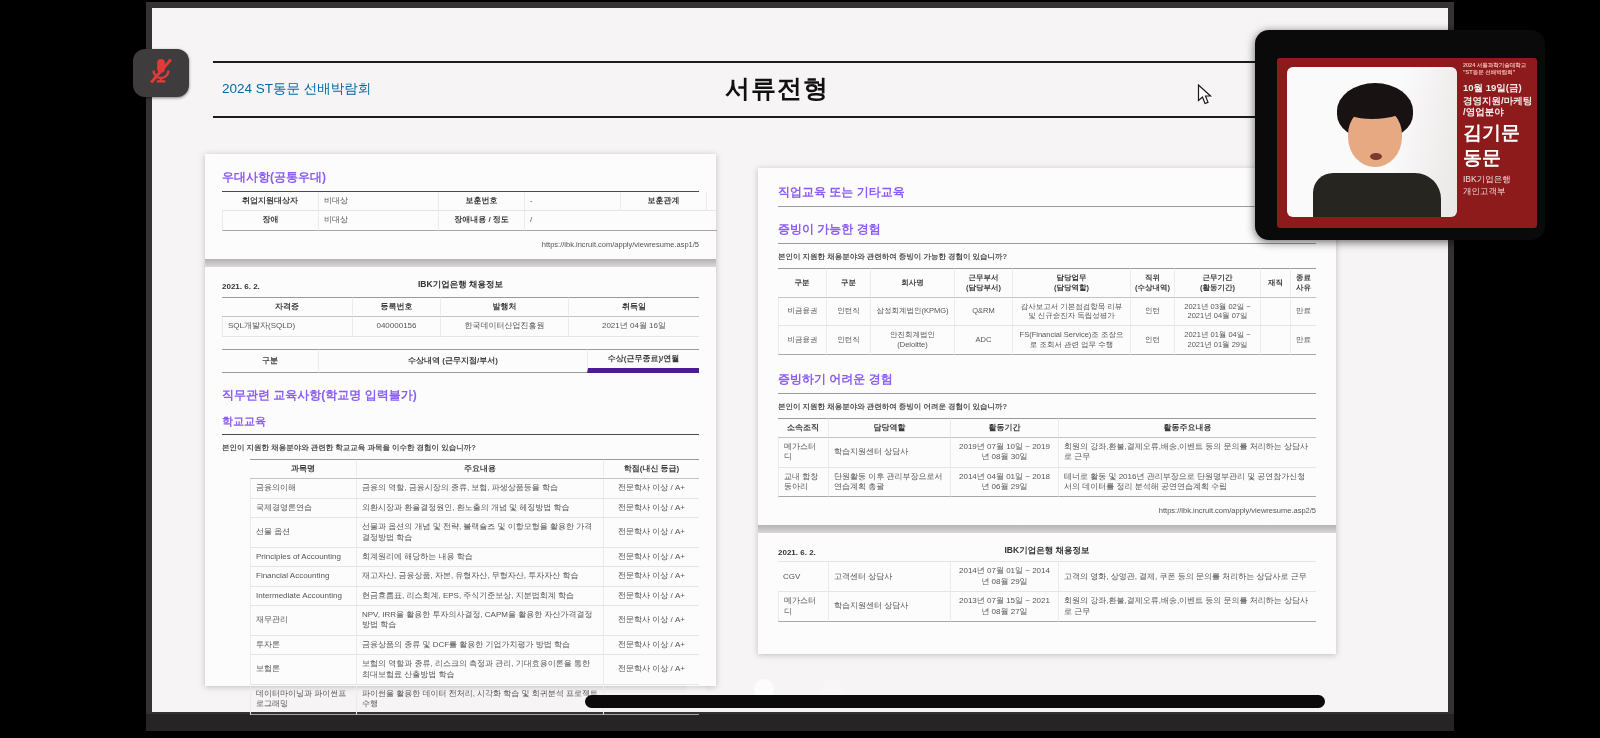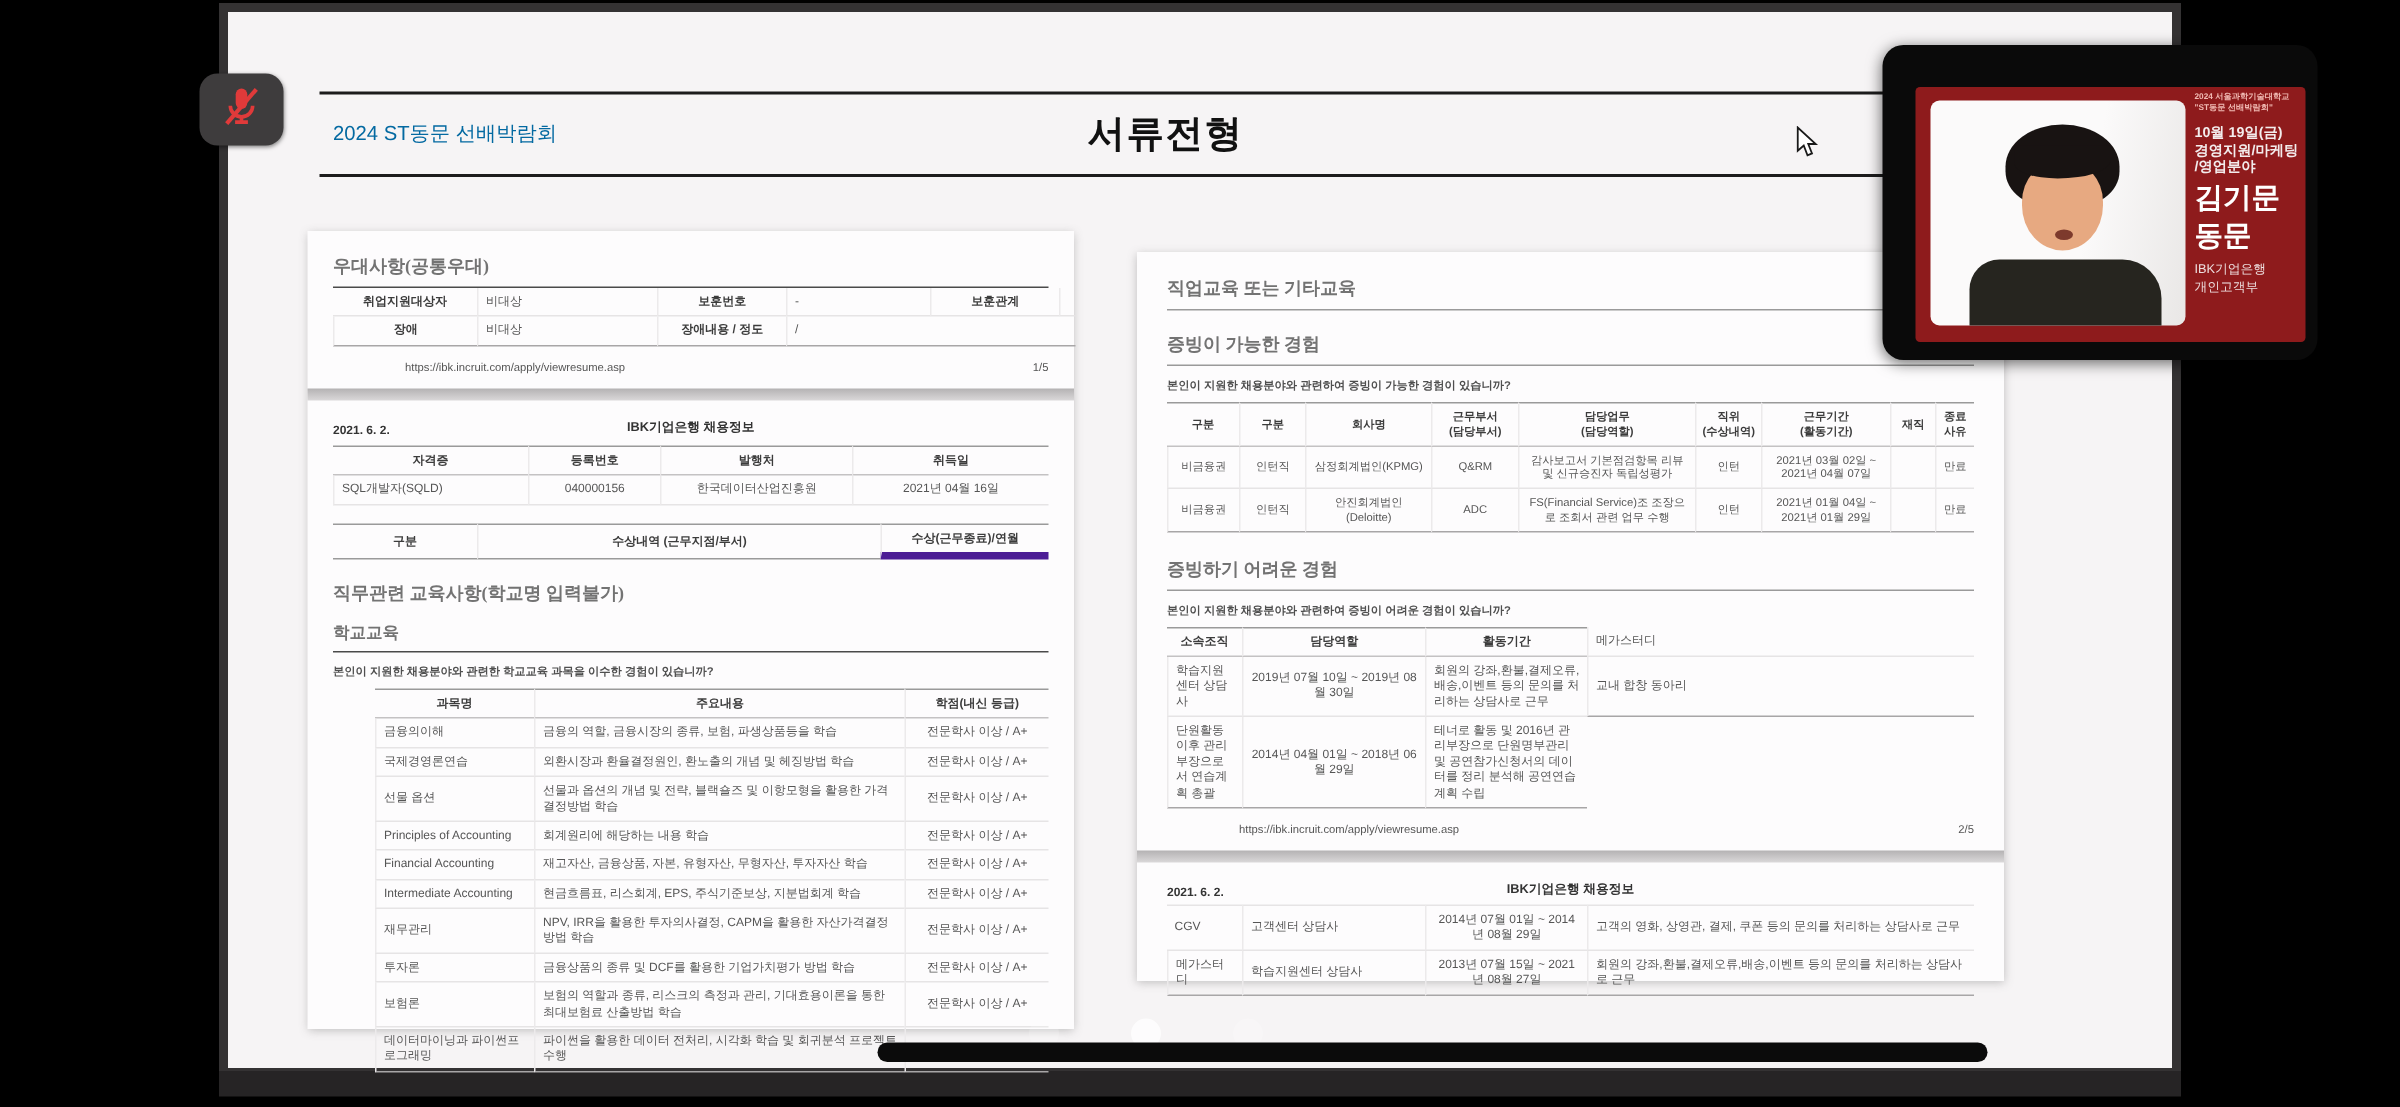--- a/index.html
+++ b/index.html
@@ -16,27 +16,27 @@
               font-size:25px;font-weight:bold;color:#111;letter-spacing:1px;}
   
   .mute-btn{position:absolute;left:133px;top:49px;width:56px;height:48px;background:#3e3c3d;
             border-radius:12px;display:flex;align-items:center;justify-content:center;
             box-shadow:0 1px 3px rgba(0,0,0,.5);}
   
   .doc{position:absolute;background:#fdfcfd;box-shadow:0 1px 6px rgba(90,88,89,.35);
        box-sizing:border-box;color:#4a4a4a;}
   .doc1{left:205px;top:154px;width:511px;height:532px;padding:15px 17px 0 17px;}
   .doc2{left:758px;top:168px;width:578px;height:486px;padding:16px 20px 0 20px;}
-  .sec-title{font-size:12px;font-weight:bold;color:#737373;font-family:Liberation Serif, serif;}
+  .sec-title{font-size:12px;font-weight:bold;color:#8b5cf6;}
   .dark-rule{border-bottom:1.5px solid #4a4a4a;margin-top:5px;}
   .lite-rule{border-bottom:1px solid #9a9a9a;margin-top:5px;}
   .question{font-size:7.5px;color:#4f4f4f;font-weight:bold;}
   .pagebreak{height:8px;margin:10px -17px 0 -17px;background:linear-gradient(180deg,#b4b2b3,#dad8d9);}
   .doc2 .pagebreak{margin:10px -20px 0 -20px;}
-  .doc-footer{display:flex;justify-content:space-between;font-size:7.5px;color:#555;margin-top:9px;padding-left:48px;}
+  .doc-footer{display:flex;justify-content:flex-end;font-size:7.5px;color:#555;margin-top:9px;padding-left:48px;}
   .doc-head2{display:flex;align-items:flex-end;font-size:8px;color:#333;margin-top:12px;}
   .doc-head2 .d{width:110px;font-weight:bold;}
   .doc-head2 .t{flex:1;text-align:center;font-weight:bold;font-size:8.5px;}
   .doc-head2 .sp{width:110px;}
   
   .grid{display:grid;}
   .cell{font-size:8px;color:#555;padding:4px 5px;box-sizing:border-box;
         border-bottom:1px solid #e6e4e5;border-left:1px solid #eceaeb;
         display:flex;align-items:center;line-height:1.3;}
   .cell:first-child,.nl{border-left:none;}
@@ -241,20 +241,21 @@
     </div>
 
     <div class="sec-title" style="margin-top:16px">증빙하기 어려운 경험</div>
     <div class="lite-rule"></div>
     <div class="question" style="margin-top:8px">본인이 지원한 채용분야와 관련하여 증빙이 어려운 경험이 있습니까?</div>
 
     <div class="grid g-hard">
       <div class="cell hc">소속조직</div>
       <div class="cell hc">담당역할</div>
       <div class="cell hc">활동기간</div>
+      <div class="cell hc">활동주요내용</div>
 
       <div class="cell">메가스터디</div>
       <div class="cell">학습지원센터 상담사</div>
       <div class="cell c">2019년 07월 10일 ~ 2019년 08월 30일</div>
       <div class="cell">회원의 강좌,환불,결제오류,배송,이벤트 등의 문의를 처리하는 상담사로 근무</div>
 
       <div class="cell botline">교내 합창 동아리</div>
       <div class="cell botline">단원활동 이후 관리부장으로서 연습계획 총괄</div>
       <div class="cell c botline">2014년 04월 01일 ~ 2018년 06월 29일</div>
       <div class="cell botline">테너로 활동 및 2016년 관리부장으로 단원명부관리 및 공연참가신청서의 데이터를 정리 분석해 공연연습계획 수립</div>

